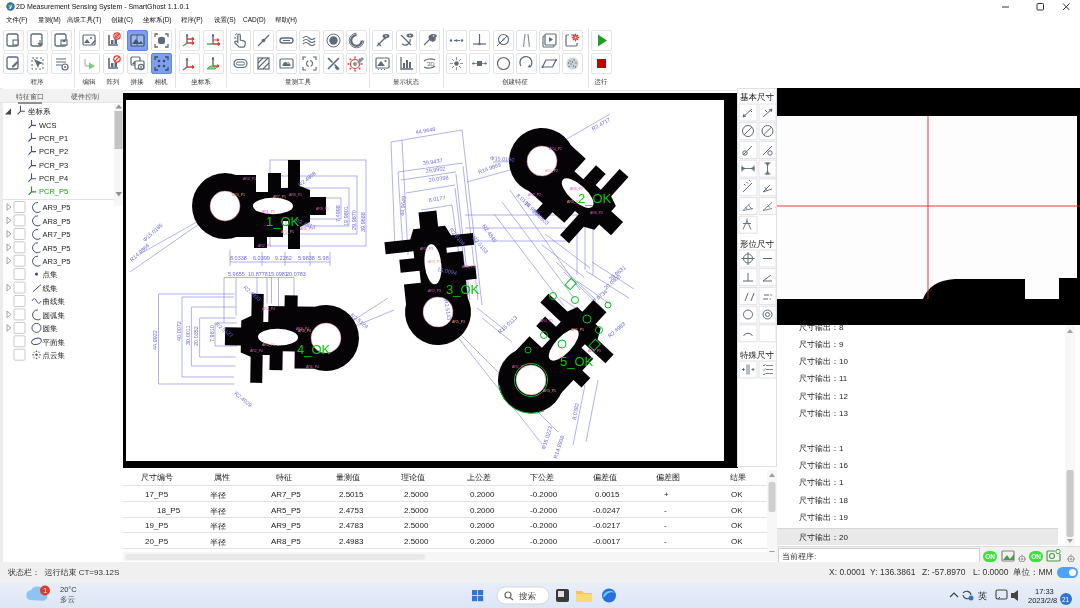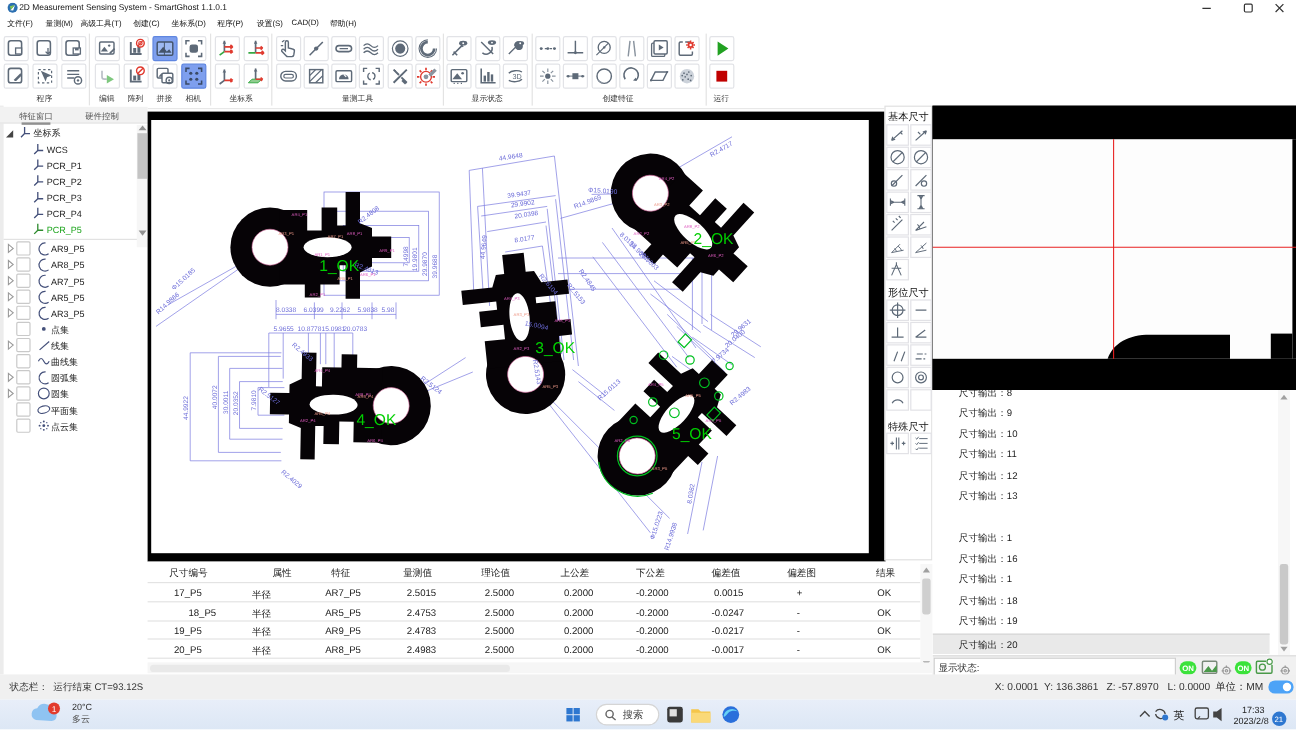--- a/index.html
+++ b/index.html
@@ -807,21 +807,21 @@
 <div class="drow" style="top:202.5px;background:#e9e9e9;border-top:1px solid #d6d6d6;width:281px">尺寸输出：20</div>
 <div style="position:absolute;left:288px;top:0;width:10px;height:221px;background:#f7f7f7">
 <svg width="10" height="221">
           <path d="M2 8l3-4 3 4z" fill="#a0a0a0"></path>
           <rect x="1.5" y="145" width="7" height="67" rx="2" fill="#c9c9c9"></rect>
           <path d="M2 214l3 4 3-4z" fill="#a0a0a0"></path>
         </svg>
 </div>
 </div>
 <div class="abs" id="prog">
-<span style="position:absolute;left:5px;top:4px;z-index:2">显示状态:</span>
+<span style="position:absolute;left:5px;top:4px;z-index:2">当前程序:</span>
 <div style="position:absolute;left:1px;top:1px;width:202px;height:16px;border:1px solid #cfcfcf;background:#fff"></div>
 <svg style="position:absolute;left:204px;top:1px" width="98" height="17" viewBox="0 0 98 17">
 <rect x="2" y="3" width="14" height="11" rx="5.5" fill="#3be23b"></rect>
         <text x="4.2" y="11" font-size="6.5" fill="#fff" font-family="Liberation Sans" font-weight="bold">ON</text>
 <rect x="21" y="3" width="12" height="10" rx="1" fill="none" stroke="#7a8a7a" stroke-width="1.2"></rect>
         <path d="M22 12l4-5 3 4 4-5v6z" fill="#4a9a4a"></path>
 <g stroke="#9a9a9a" fill="none" stroke-width="1">
           <circle cx="41" cy="11" r="3"></circle>
           <circle cx="41" cy="11" r="1"></circle>
           <path d="M41 6.5v2M41 13.5v2M37 11h2M43 11h2"></path>
@@ -834,21 +834,21 @@
         <circle cx="77" cy="3.5" r="2.2" fill="none" stroke="#4a9a4a" stroke-width="1"></circle>
 <g stroke="#9a9a9a" fill="none" stroke-width="1">
           <circle cx="90" cy="11" r="3"></circle>
           <circle cx="90" cy="11" r="1"></circle>
           <path d="M90 6.5v2M90 13.5v2M86 11h2M92 11h2"></path>
         </g>
 </svg>
 </div>
 <div class="abs" id="btable">
 <span class="th" style="left:18px">尺寸编号</span>
-      <span class="th" style="left:104px">属性</span>
+      <span class="th" style="left:91px">属性</span>
       <span class="th" style="left:153px">特征</span>
       <span class="th" style="left:213px">量测值</span>
       <span class="th" style="left:278px">理论值</span>
       <span class="th" style="left:344px">上公差</span>
       <span class="th" style="left:407px">下公差</span>
       <span class="th" style="left:470px">偏差值</span>
       <span class="th" style="left:533px">偏差图</span>
       <span class="th" style="left:607px">结果</span>
 <div style="position:absolute;left:0;top:17px;width:644px;height:1px;background:#e3e3e3"></div>
 <div style="position:absolute;left:0;top:33px;width:644px;height:1px;background:#e3e3e3"></div>

